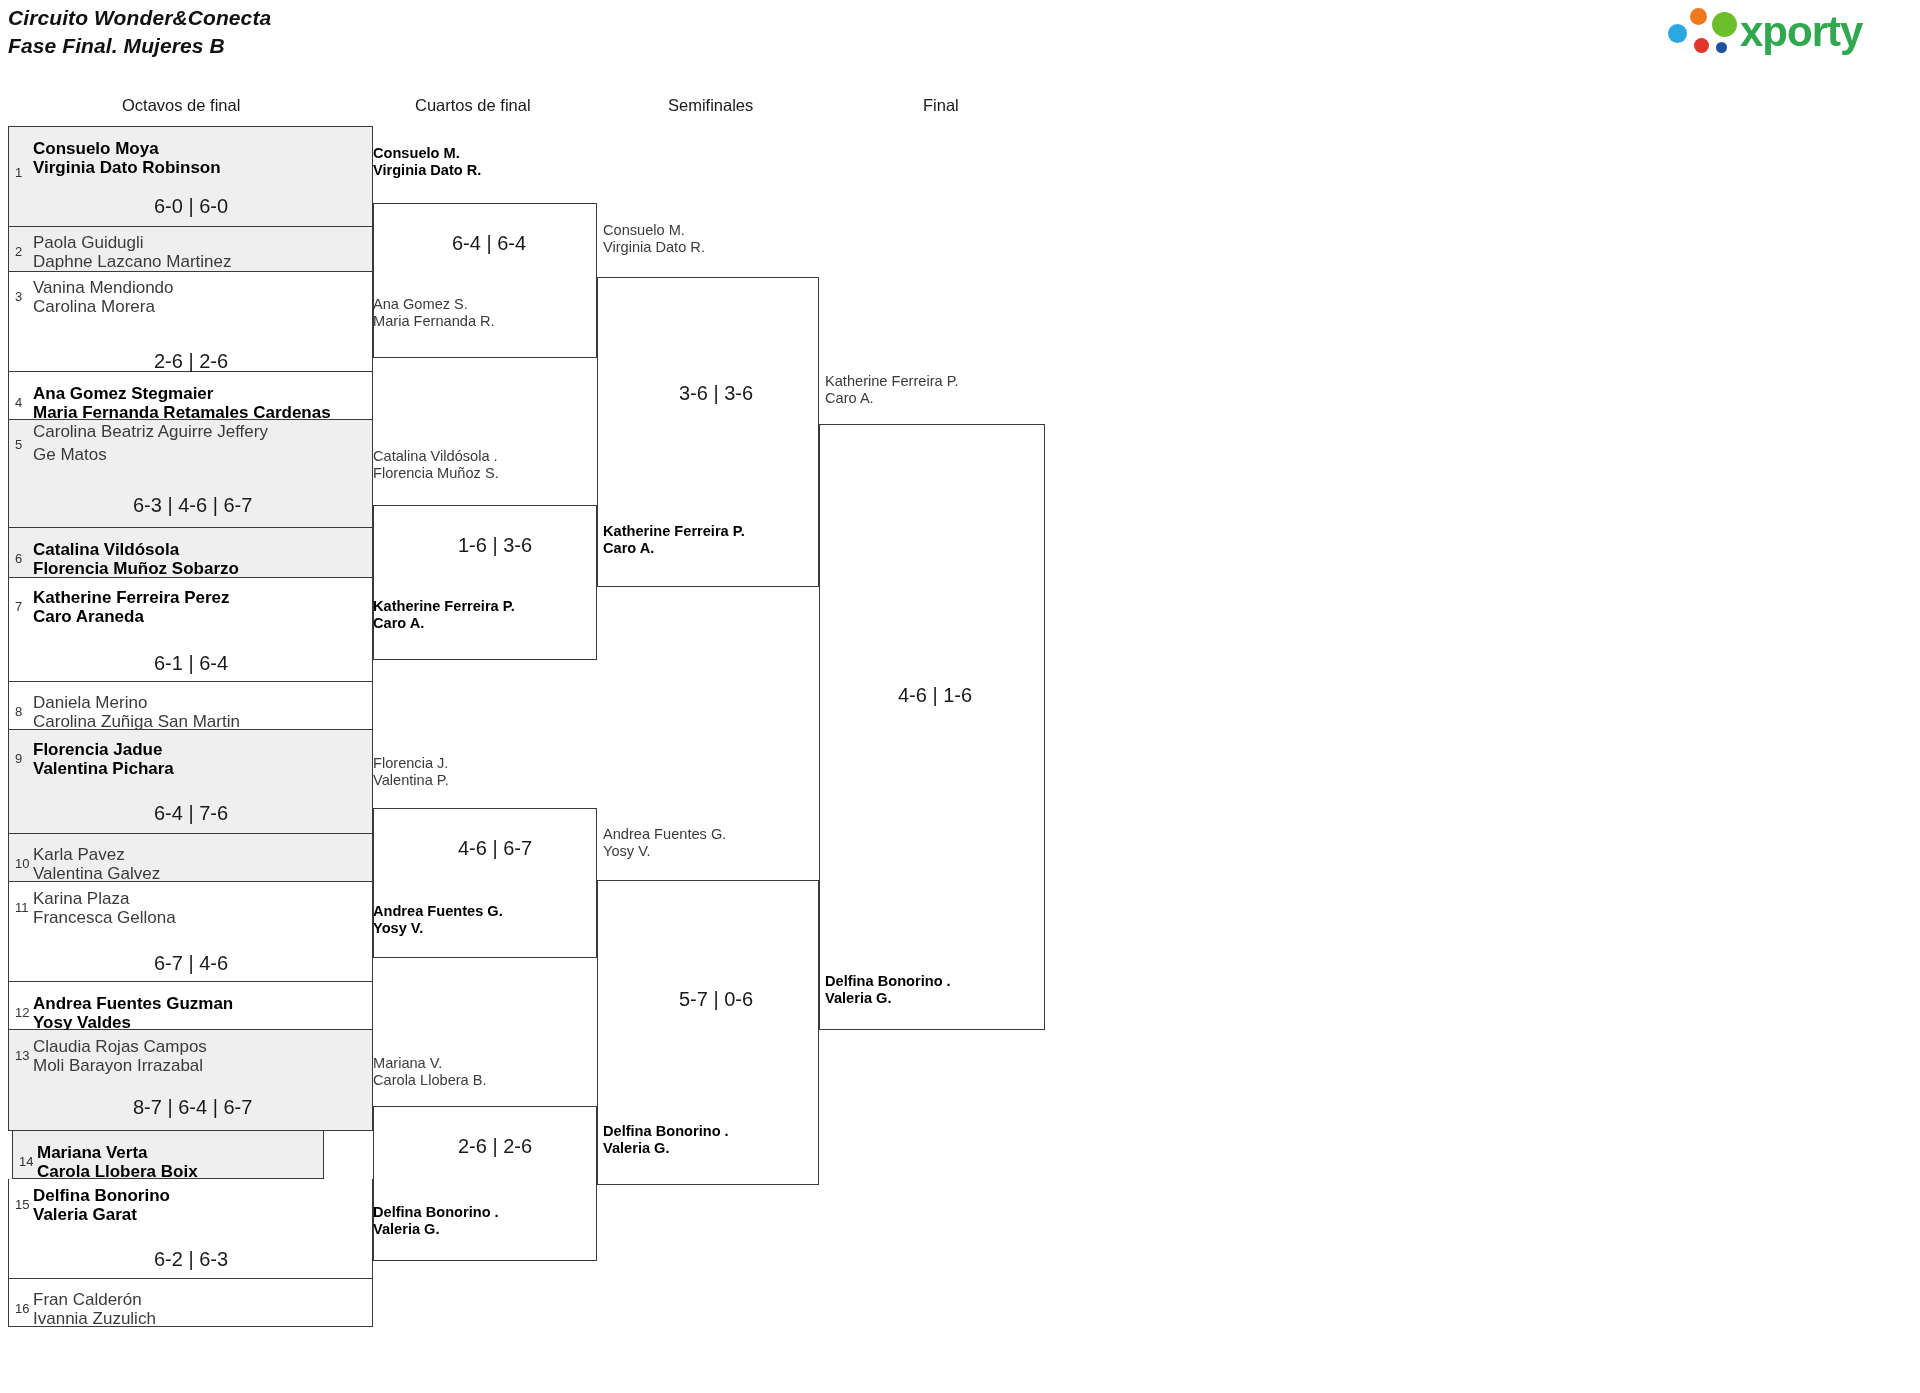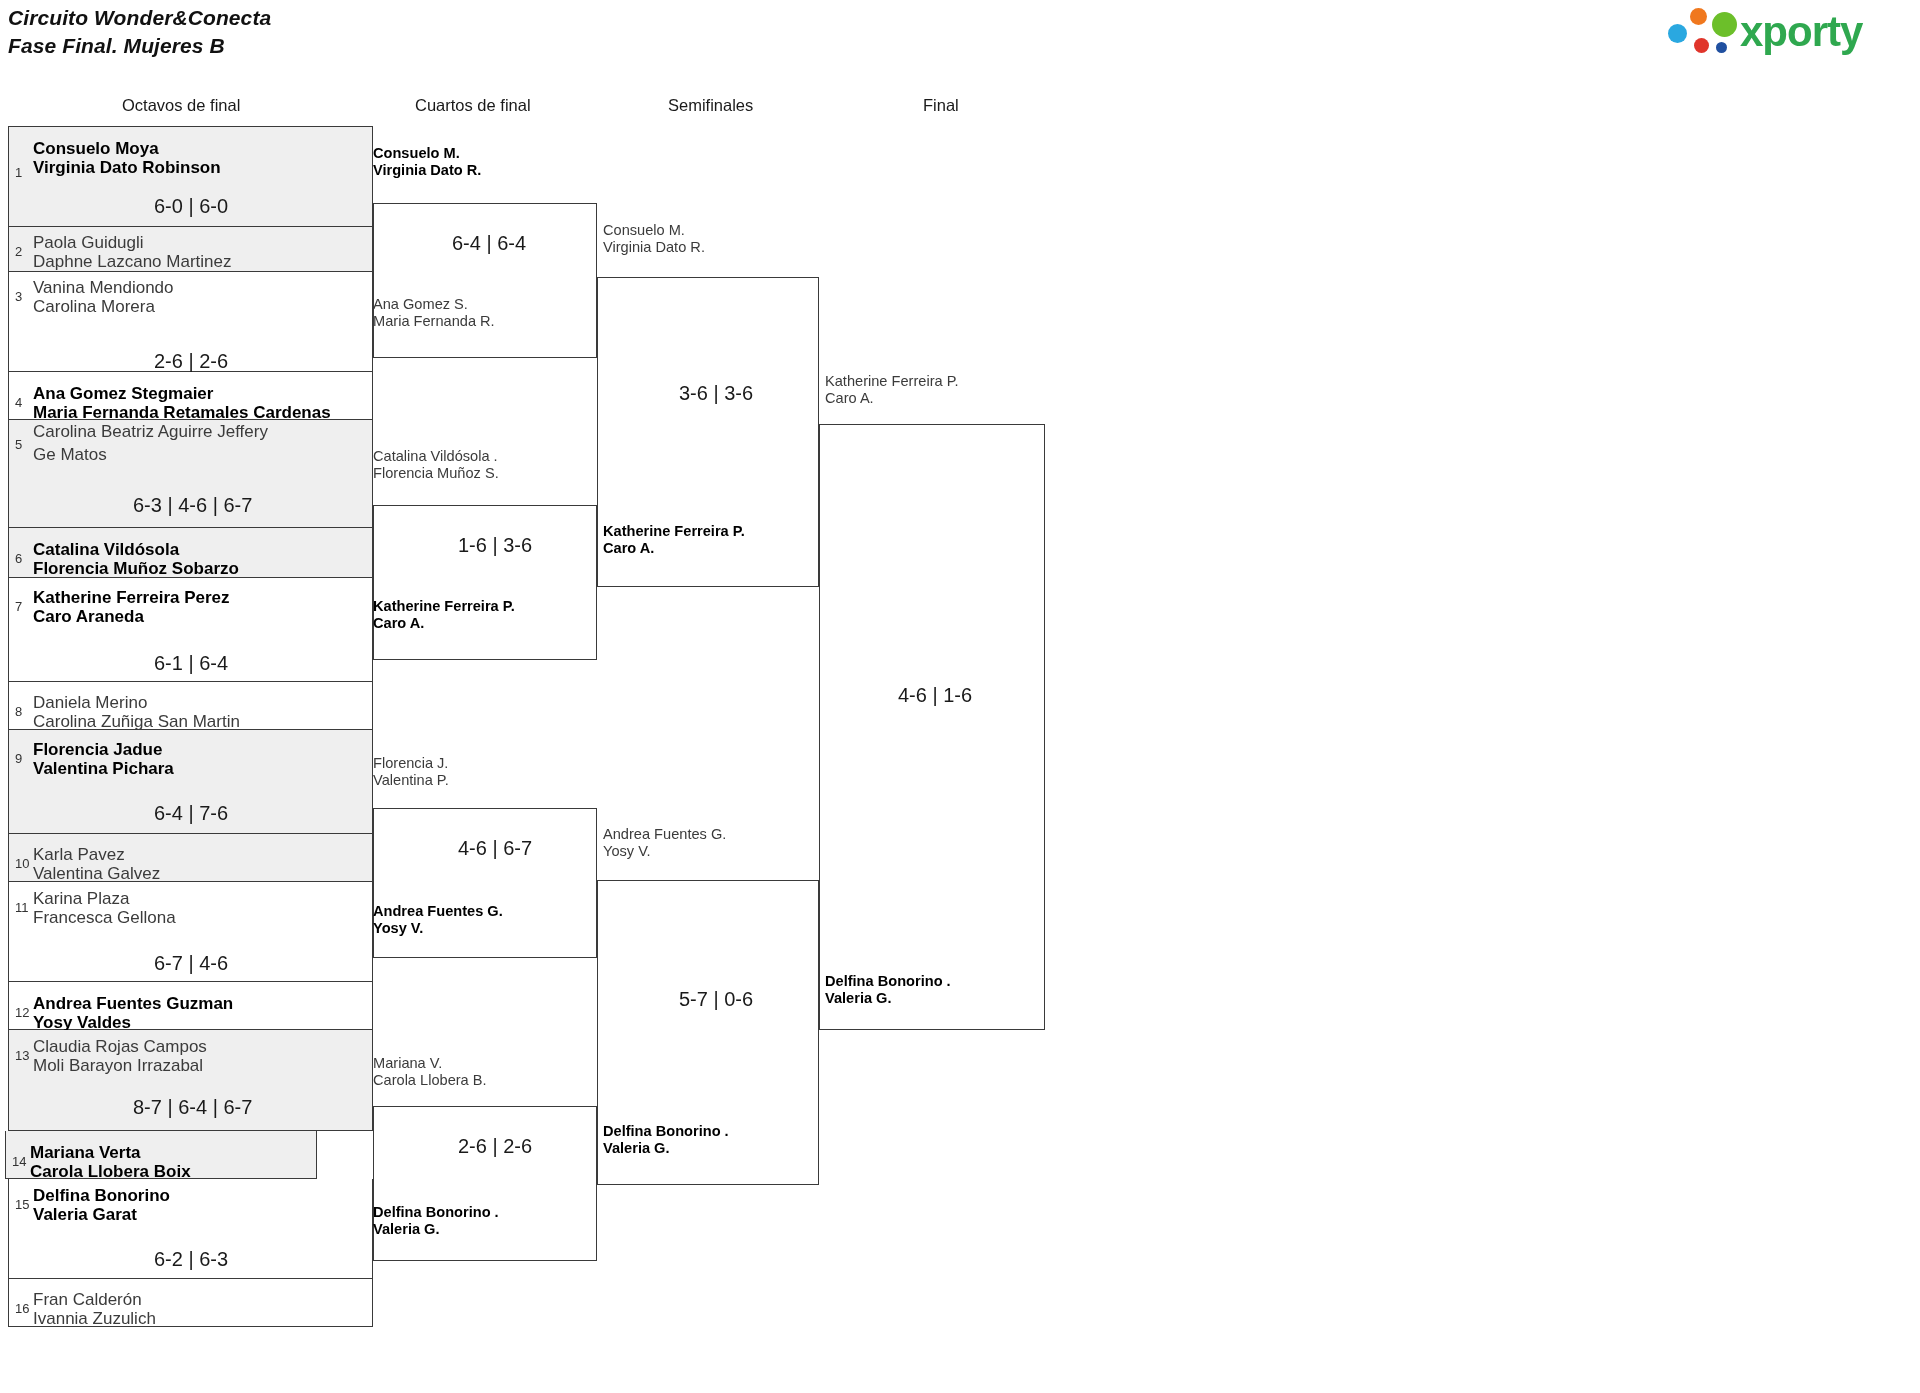--- a/index.html
+++ b/index.html
@@ -204,21 +204,21 @@
     <span class="pl win" style="top:12px;">Andrea Fuentes Guzman</span>
     <span class="pl win" style="top:31px;">Yosy Valdes</span>
   </div>
   <div class="score" style="left:154px; top:952px;">6-7 | 4-6</div>
 
   <div class="r16-cell shade" style="left:8px; top:1030px; width:365px; height:101px;">
     <span class="seed" style="top:18px;">13</span>
     <span class="pl lose" style="top:7px;">Claudia Rojas Campos</span>
     <span class="pl lose" style="top:26px;">Moli Barayon Irrazabal</span>
   </div>
-  <div class="r16-cell shade" style="left:5px; top:1131px; width:312px; height:48px;">
+  <div class="r16-cell shade" style="left:12px; top:1131px; width:312px; height:48px;">
     <span class="seed" style="top:23px;">14</span>
     <span class="pl win" style="top:12px;">Mariana Verta</span>
     <span class="pl win" style="top:31px;">Carola Llobera Boix</span>
   </div>
   <div class="score" style="left:133px; top:1096px;">8-7 | 6-4 | 6-7</div>
 
   <div class="r16-cell white" style="left:8px; top:1179px; width:365px; height:100px;">
     <span class="seed" style="top:18px;">15</span>
     <span class="pl win" style="top:7px;">Delfina Bonorino</span>
     <span class="pl win" style="top:26px;">Valeria Garat</span>

